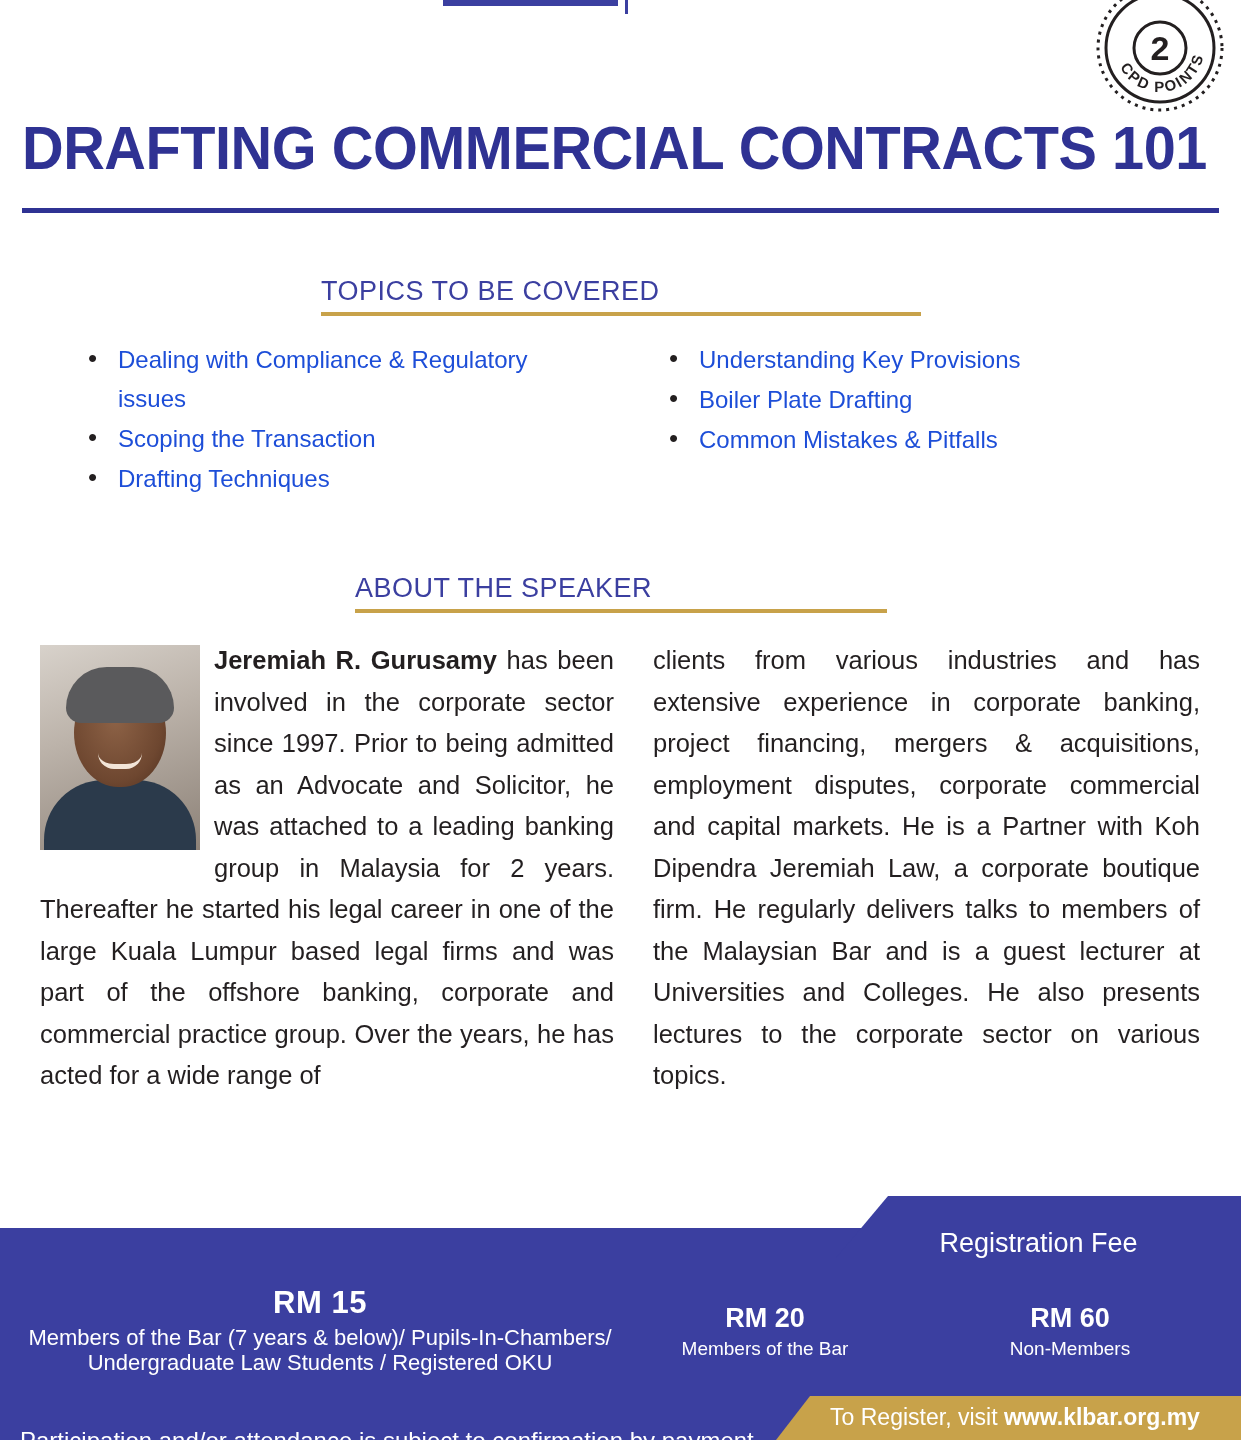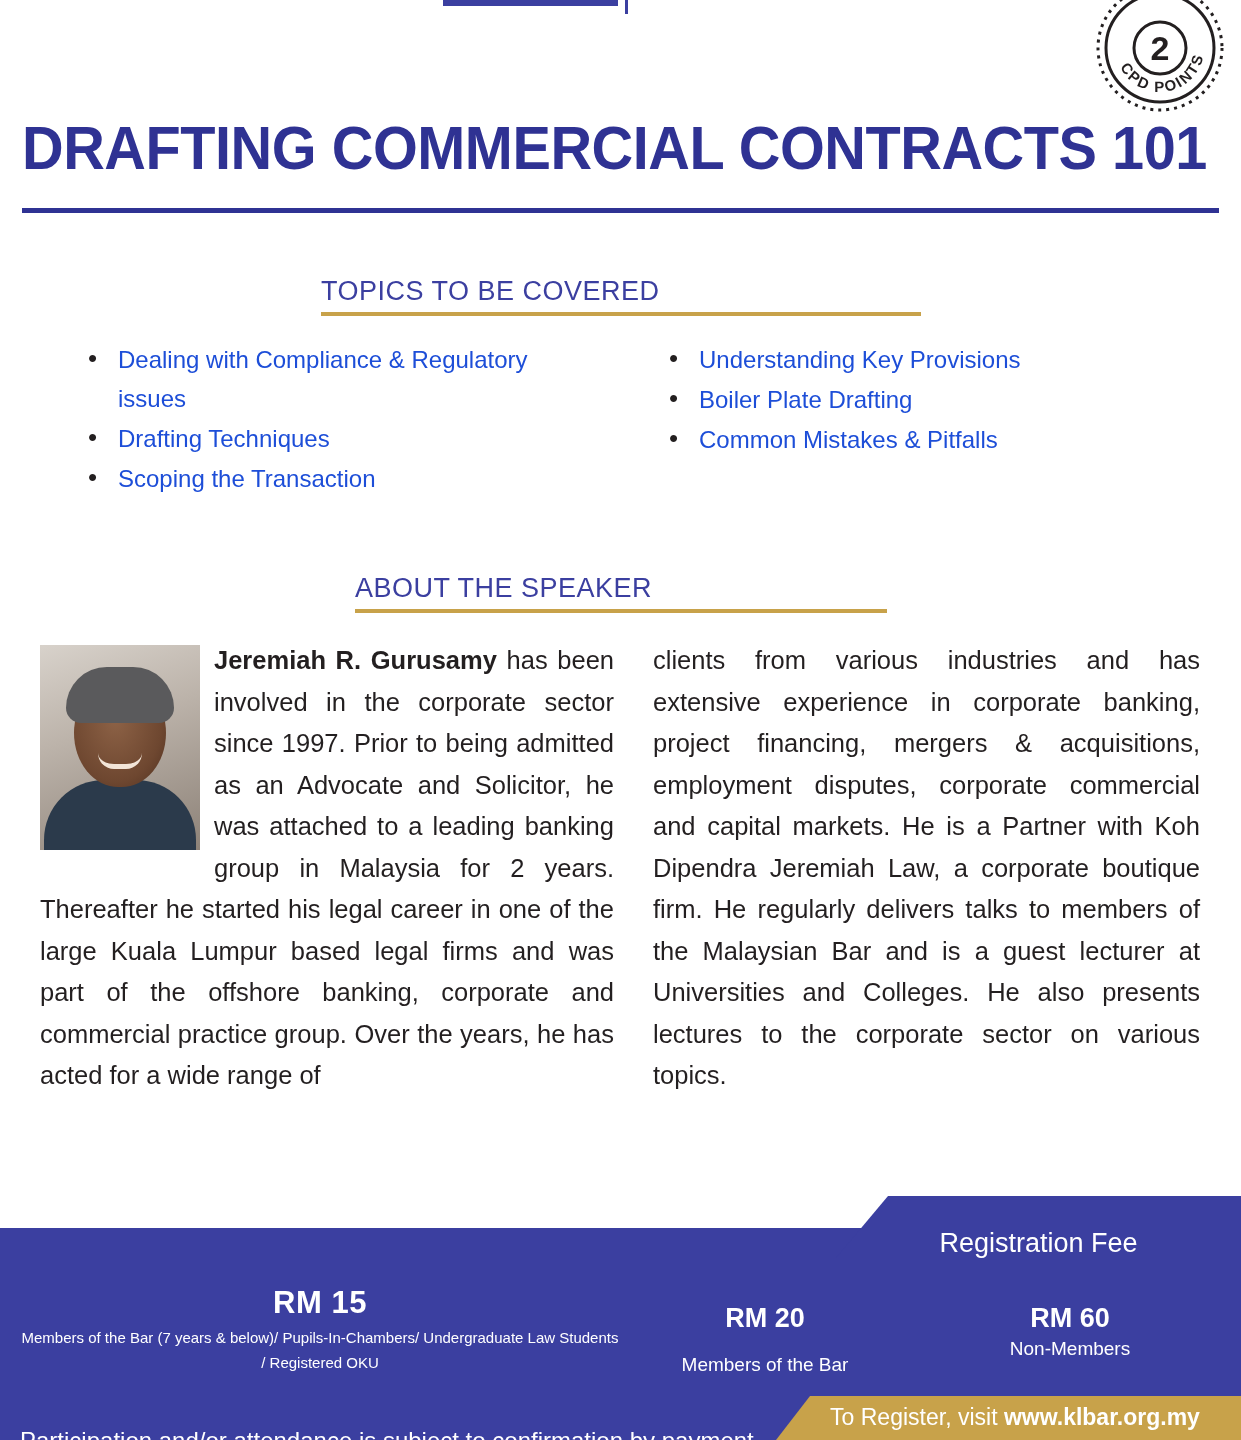--- a/index.html
+++ b/index.html
@@ -173,25 +173,25 @@
     left: 836px; top: 1228px;
     width: 405px;
     text-align: center;
     color: #ffffff;
     font-size: 27px;
   }
 
   .price-block { position: absolute; color: #ffffff; text-align: center; }
   #price1 { left: 20px; top: 1285px; width: 600px; }
   #price1 .amt { font-size: 31px; font-weight: bold; letter-spacing: 0.5px; }
-  #price1 .desc { font-size: 15px; line-height: 25px; margin-top: 4px; }
+  #price1 .desc { font-size: 22px; line-height: 25px; margin-top: 4px; }
 
   #price2 { left: 620px; top: 1303px; width: 290px; }
   #price2 .amt { font-size: 27px; font-weight: bold; }
-  #price2 .desc { font-size: 19px; margin-top: 20px; }
+  #price2 .desc { font-size: 19px; margin-top: 4px; }
 
   #price3 { left: 920px; top: 1303px; width: 300px; }
   #price3 .amt { font-size: 27px; font-weight: bold; }
   #price3 .desc { font-size: 19px; margin-top: 4px; }
 
   
   .register-strip {
     position: absolute;
     left: 776px; top: 1396px;
     width: 465px; height: 44px;
@@ -246,22 +246,22 @@
 
 <div class="title">DRAFTING COMMERCIAL CONTRACTS 101</div>
 <div class="title-rule"></div>
 
 <div class="section-head" id="topics-head">TOPICS TO BE COVERED</div>
 <div class="section-rule" id="topics-rule"></div>
 
 <div class="topics-col" id="topics-left">
   <ul>
     <li>Dealing with Compliance &amp; Regulatory issues</li>
+    <li>Scoping the Transaction</li>
     <li>Drafting Techniques</li>
-    <li>Scoping the Transaction</li>
   </ul>
 </div>
 
 <div class="topics-col" id="topics-right">
   <ul>
     <li>Understanding Key Provisions</li>
     <li>Boiler Plate Drafting</li>
     <li>Common Mistakes &amp; Pitfalls</li>
   </ul>
 </div>

